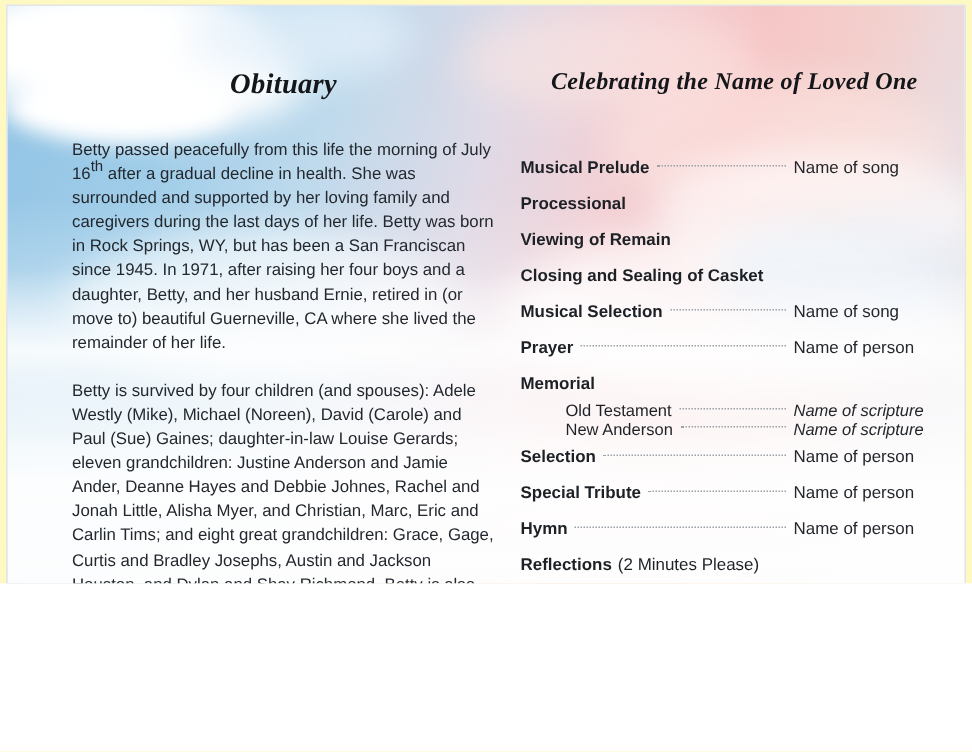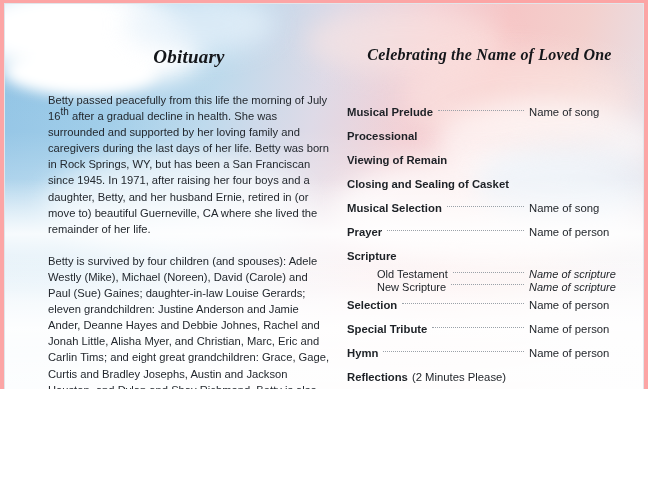--- a/index.html
+++ b/index.html
@@ -5,21 +5,21 @@
   html, body {
     margin: 0;
     padding: 0;
     background: #ffffff;
   }
   #page {
     position: relative;
     width: 648px;
     height: 389px;
     overflow: hidden;
-    background: #fca5a5;
+    background: #fef9c3;
     font-family: "Liberation Sans", sans-serif;
   }
 
   
   .sky {
     position: absolute;
     left: 4px;
     top: 3px;
     width: 640px;
     height: 495px;
@@ -229,31 +229,31 @@
             <span class="prog-label">Musical Selection</span>
             <span class="leader"></span>
             <span class="prog-value">Name of song</span>
           </div>
           <div class="prog-row">
             <span class="prog-label">Prayer</span>
             <span class="leader"></span>
             <span class="prog-value">Name of person</span>
           </div>
           <div class="prog-row">
-            <span class="prog-label">Scripture</span>
+            <span class="prog-label">Memorial</span>
             <span class="leader none"></span>
             <span class="prog-value empty"></span>
           </div>
           <div class="prog-row sub">
             <span class="prog-label">Old Testament</span>
             <span class="leader"></span>
             <span class="prog-value">Name of scripture</span>
           </div>
           <div class="prog-row sub">
-            <span class="prog-label">New Scripture</span>
+            <span class="prog-label">New Anderson</span>
             <span class="leader"></span>
             <span class="prog-value">Name of scripture</span>
           </div>
           <div class="prog-row">
             <span class="prog-label">Selection</span>
             <span class="leader"></span>
             <span class="prog-value">Name of person</span>
           </div>
           <div class="prog-row">
             <span class="prog-label">Special Tribute</span>

